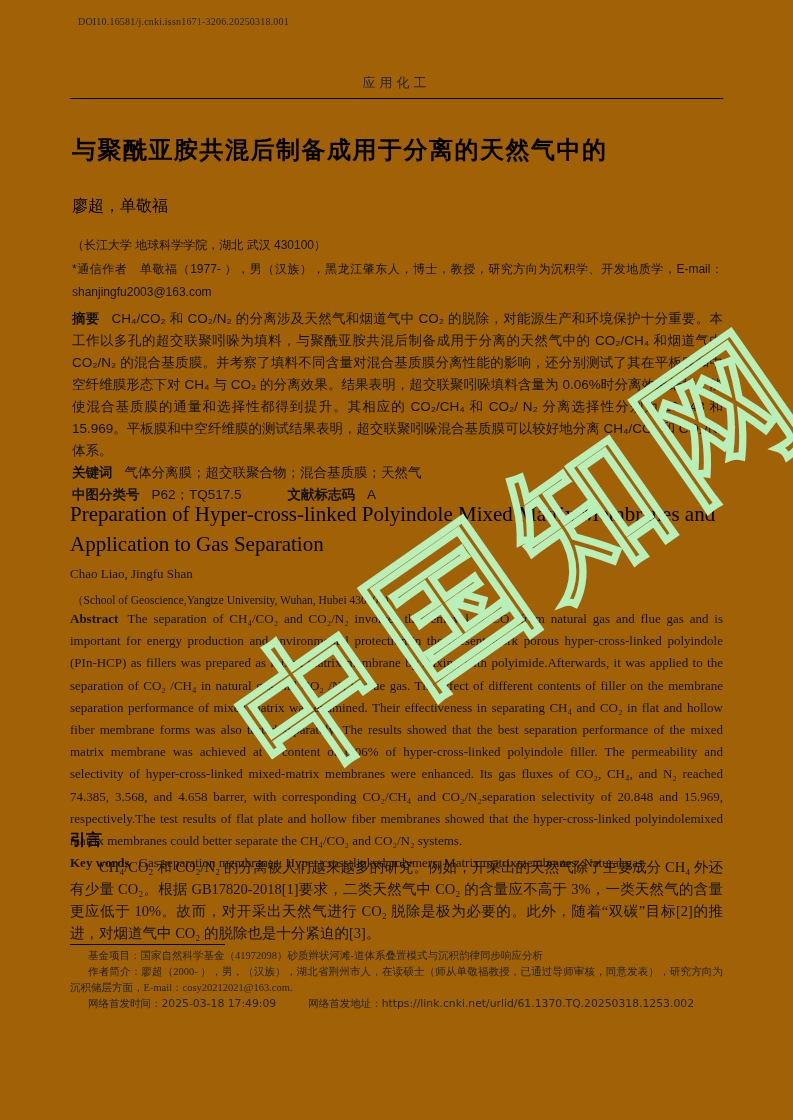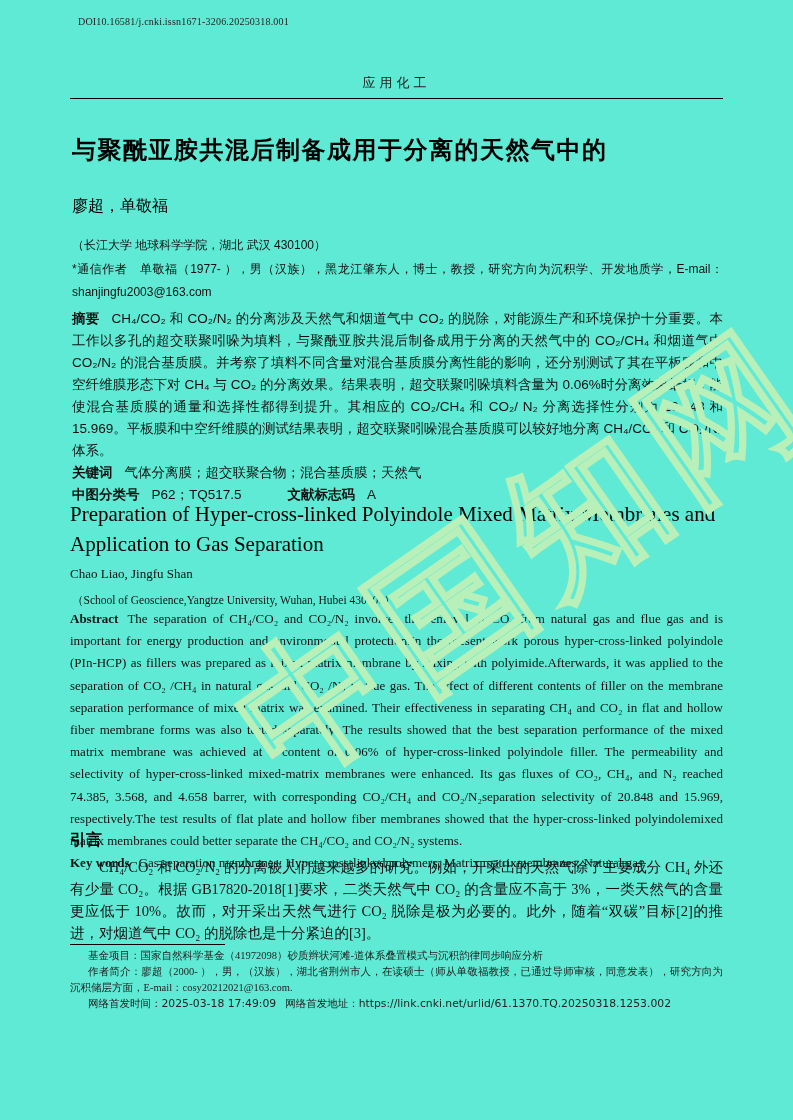--- a/index.html
+++ b/index.html
@@ -1,19 +1,19 @@
 <!DOCTYPE html>
 <html><head>
 <meta charset="utf-8">
 <style>
   * { margin:0; padding:0; box-sizing:border-box; }
   html,body { background:#ffffff; }
   .page {
     position:relative; width:793px; height:1120px; margin:0 auto;
-    background:#5eead4; overflow:hidden; color:#111;
+    background:#a16207; overflow:hidden; color:#111;
     font-family:"Liberation Serif", serif;
   }
   .doi {
     position:absolute; left:78px; top:16px;
     font-size:10px; color:#222; letter-spacing:.2px;
   }
   .journal {
     position:absolute; left:0; top:74px; width:100%;
     text-align:center; font-size:13px; letter-spacing:4px; color:#222;
   }
@@ -82,21 +82,21 @@
   .footer {
     position:absolute; left:70px; top:948px; width:653px;
     font-size:10.5px; line-height:16px; text-align:justify;
     font-family:"Liberation Serif", serif; color:#222;
   }
   .footer p { margin:0; text-indent:18px; }
   .alt {
     font-family:"DejaVu Sans", sans-serif; font-size:10.8px;
     text-indent:0;
   }
-  .url-gap { margin-left:9px; }
+  .url-gap { margin-left:32px; }
   .watermark {
     position:absolute; left:185px; top:440px; width:720px; height:180px;
     font-family:"Liberation Sans", sans-serif; font-weight:bold;
     font-size:150px; letter-spacing:14px; white-space:nowrap;
     color:transparent; -webkit-text-stroke:2.5px #b9f0b9;
     transform:rotate(-35deg); transform-origin:center center;
     pointer-events:none; z-index:5; user-select:none;
   }
 </style>
 </head>

